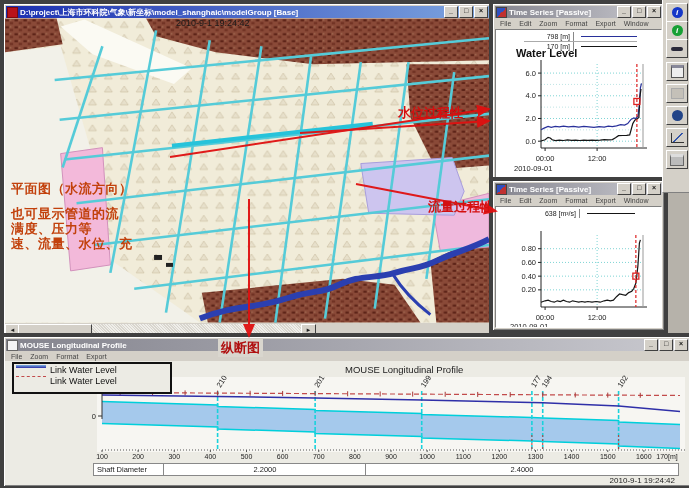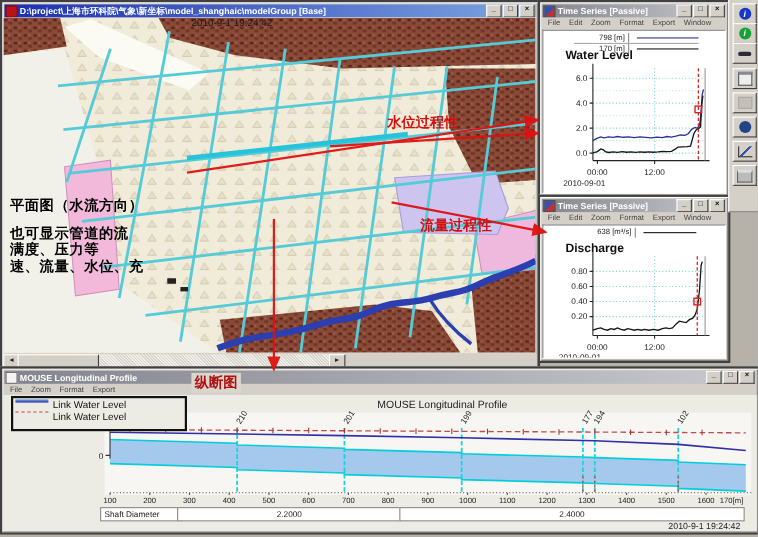--- a/index.html
+++ b/index.html
@@ -1,41 +1,41 @@
 <!DOCTYPE html>
 <html><head>
 <meta charset="utf-8">
 <style>
   html,body{margin:0;padding:0;background:#aeaaa2;}
   #screen{position:relative;width:689px;height:488px;background:#b6b2aa;overflow:hidden;
           font-family:"Liberation Sans","DejaVu Sans",sans-serif;}
-  .win{position:absolute;background:#d4d0c8;border:2px solid #404040;
+  .win{position:absolute;background:#d4d0c8;border:4px solid #404040;
        box-shadow:inset 1px 1px 0 #ffffff, inset -1px -1px 0 #808080;}
   .tbar{position:absolute;left:2px;right:2px;top:2px;height:12px;display:flex;align-items:center;
         padding:0 1px;gap:2px;overflow:hidden;}
   .tbar.active{background:linear-gradient(90deg,#1b2fb0,#7ea6e0);}
   .tbar.inactive{background:linear-gradient(90deg,#84848e,#c9c9cf);}
   .tbar .ttl{color:#fff;font-size:8px;font-weight:bold;white-space:nowrap;overflow:hidden;flex:1;}
   .winbtns{display:flex;gap:1px;}
   .wbtn{width:12px;height:10px;background:#d4d0c8;border:1px solid;border-color:#fff #404040 #404040 #fff;
         font-size:7px;line-height:8px;text-align:center;color:#111;font-weight:bold;}
   .appicon{width:9px;height:9px;flex:0 0 9px;}
   .menurow{position:absolute;left:2px;right:2px;top:14px;height:11px;background:#d4d0c8;
            font-size:7px;color:#444;display:flex;gap:8px;align-items:center;padding-left:5px;}
   .menurow .mi{white-space:nowrap;}
   .wincontent{position:absolute;left:2px;right:2px;top:25px;bottom:2px;background:#fff;
               border:1px solid;border-color:#808080 #fff #fff #808080;overflow:hidden;}
   
   #map-win{left:0;top:0;width:487px;height:332px;}
   #map-content{position:absolute;left:1px;top:14px;width:484px;height:305px;overflow:hidden;background:#efede2;}
   .map-date{position:absolute;left:171px;top:0px;font-size:9px;color:#1a1a1a;}
-  .ann{position:absolute;color:#000000;font-weight:bold;}
+  .ann{position:absolute;color:#c2410c;font-weight:bold;}
   .ann.plan{left:6px;top:162px;font-size:13px;letter-spacing:0.5px;}
   .ann.note{left:6px;top:188px;font-size:13px;line-height:15px;letter-spacing:0.5px;width:140px;}
-  .red-ann{position:absolute;color:#d40f0f;font-weight:bold;font-size:13px;z-index:61;white-space:nowrap;}
+  .red-ann{position:absolute;color:#d40f0f;font-weight:bold;font-size:13px;z-index:61;white-space:nowrap;margin-left:44px;}
   .red-ann.wl{left:349px;top:86px;}
   .red-ann.q{left:379px;top:180px;}
   .red-ann.zd{left:174px;top:339px;color:#b01010;background:#d9d6ce;padding:0 3px;}
   .hscroll{position:absolute;left:1px;right:1px;top:320px;height:12px;background:#d4d0c8;}
   .sbtn{position:absolute;top:0;width:13px;height:12px;background:#d4d0c8;border:1px solid;
         border-color:#fff #404040 #404040 #fff;font-size:6px;line-height:10px;text-align:center;color:#222;}
   .strack{position:absolute;left:13px;top:0;width:283px;height:12px;
           background:repeating-linear-gradient(45deg,#efeeea 0 1px,#d9d6ce 1px 2px);}
   .sthumb{position:absolute;left:0;top:0;width:72px;height:12px;background:#d4d0c8;
           border:1px solid;border-color:#fff #404040 #404040 #fff;}
@@ -240,21 +240,20 @@
       </div>
     <div class="wincontent">
       <div class="tslegend">
         <div class="legrow">
           <span class="ltxt" style="width:52px">638 [m³/s]</span>
           <span class="legcol">
               <span class="lswatch" style="border-top-color:#151515;width:48px"></span>
             </span>
         </div>
       </div>
-      <div class="tstitle" style="top:15px">Discharge</div>
       <svg id="ts2-svg" width="165" height="122" style="position:absolute;left:0;top:0;">
           <line x1="45" y1="82.85714285714286" x2="147" y2="82.85714285714286" stroke="#7fd4d4" stroke-dasharray="1,2"></line>
           <line x1="42" y1="82.85714285714286" x2="45" y2="82.85714285714286" stroke="#222"></line>
           <text x="40" y="85.35714285714286" text-anchor="end" font-size="7.5" fill="#222">0.20</text>
           <line x1="45" y1="69.14285714285714" x2="147" y2="69.14285714285714" stroke="#7fd4d4" stroke-dasharray="1,2"></line>
           <line x1="42" y1="69.14285714285714" x2="45" y2="69.14285714285714" stroke="#222"></line>
           <text x="40" y="71.64285714285714" text-anchor="end" font-size="7.5" fill="#222">0.40</text>
           <line x1="45" y1="55.42857142857143" x2="147" y2="55.42857142857143" stroke="#7fd4d4" stroke-dasharray="1,2"></line>
           <line x1="42" y1="55.42857142857143" x2="45" y2="55.42857142857143" stroke="#222"></line>
           <text x="40" y="57.92857142857143" text-anchor="end" font-size="7.5" fill="#222">0.60</text>

